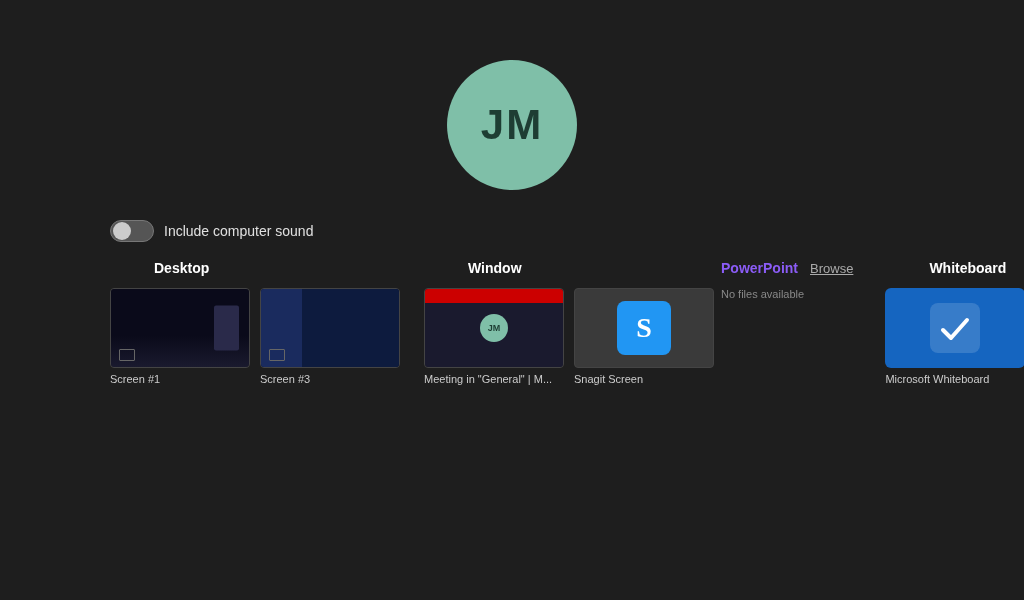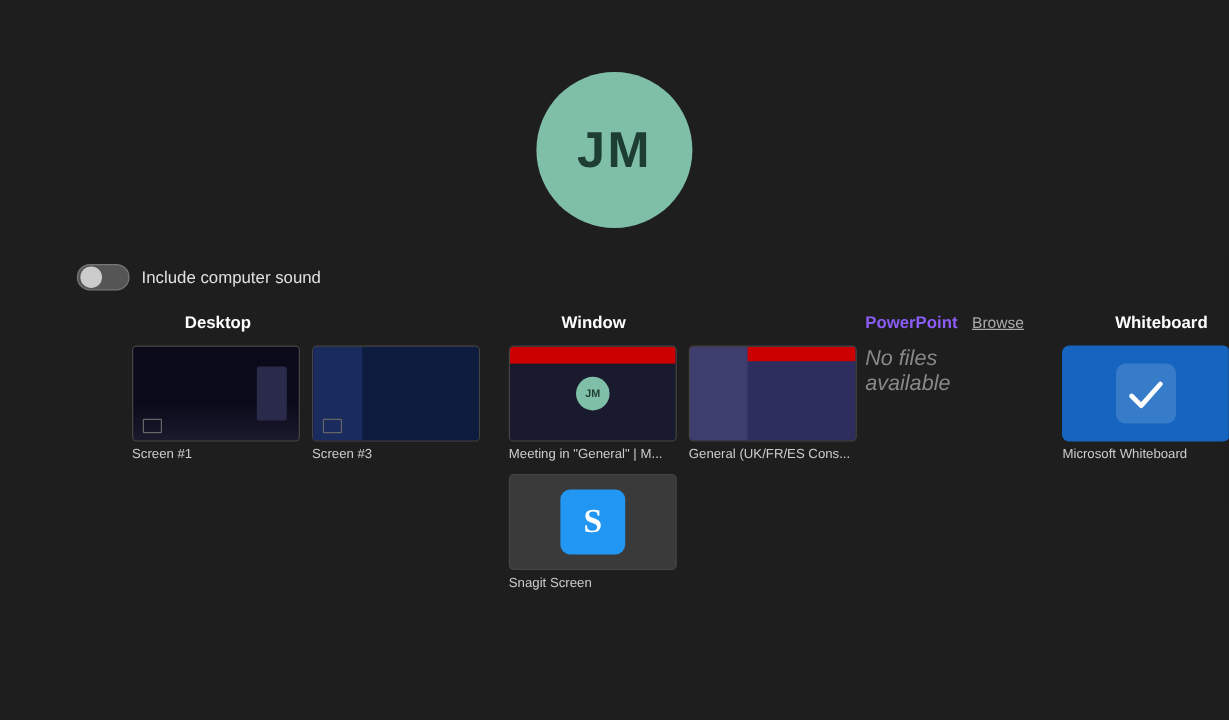--- a/index.html
+++ b/index.html
@@ -32,21 +32,21 @@
     }
 
     .avatar-initials {
       font-size: 42px;
       font-weight: 600;
       color: #1e3d33;
       letter-spacing: 2px;
     }
 
     .controls-area {
-      padding-left: 64px;
+      padding-left: 110px;
       margin-bottom: 18px;
     }
 
     .toggle-row {
       display: flex;
       align-items: center;
       gap: 10px;
     }
 
     .toggle-switch {
@@ -178,24 +178,23 @@
     }
 
     .browse-link {
       font-size: 13px;
       color: #aaaaaa;
       cursor: pointer;
       text-decoration: underline;
     }
 
     .no-files {
-      font-size: 18px;
+      font-size: 11px;
       color: #888888;
       margin-top: 8px;
-      font-style: italic;
     }
 
     .whiteboard-section {}
 
     .whiteboard-thumb {
       width: 140px;
       height: 80px;
       background: #1565C0;
       border-radius: 6px;
       display: flex;
@@ -410,29 +409,20 @@
       <div class="thumb-item">
         <div class="thumb-img">
           <div class="meeting-content">
             <div class="teams-bar"></div>
             <div class="meeting-avatar">JM</div>
           </div>
         </div>
         <span class="thumb-label">Meeting in "General" | M...</span>
       </div>
 
-      <div class="thumb-item">
-        <div class="thumb-img">
-          <div class="general-content">
-            <div class="general-bar"></div>
-            <div class="general-sidebar"></div>
-          </div>
-        </div>
-        <span class="thumb-label">General (UK/FR/ES Cons...</span>
-      </div>
 
 
       <div class="thumb-item">
         <div class="thumb-img thumb-snagit">
           <div class="snagit-icon">S</div>
         </div>
         <span class="thumb-label">Snagit Screen</span>
       </div>
 
     </div>

